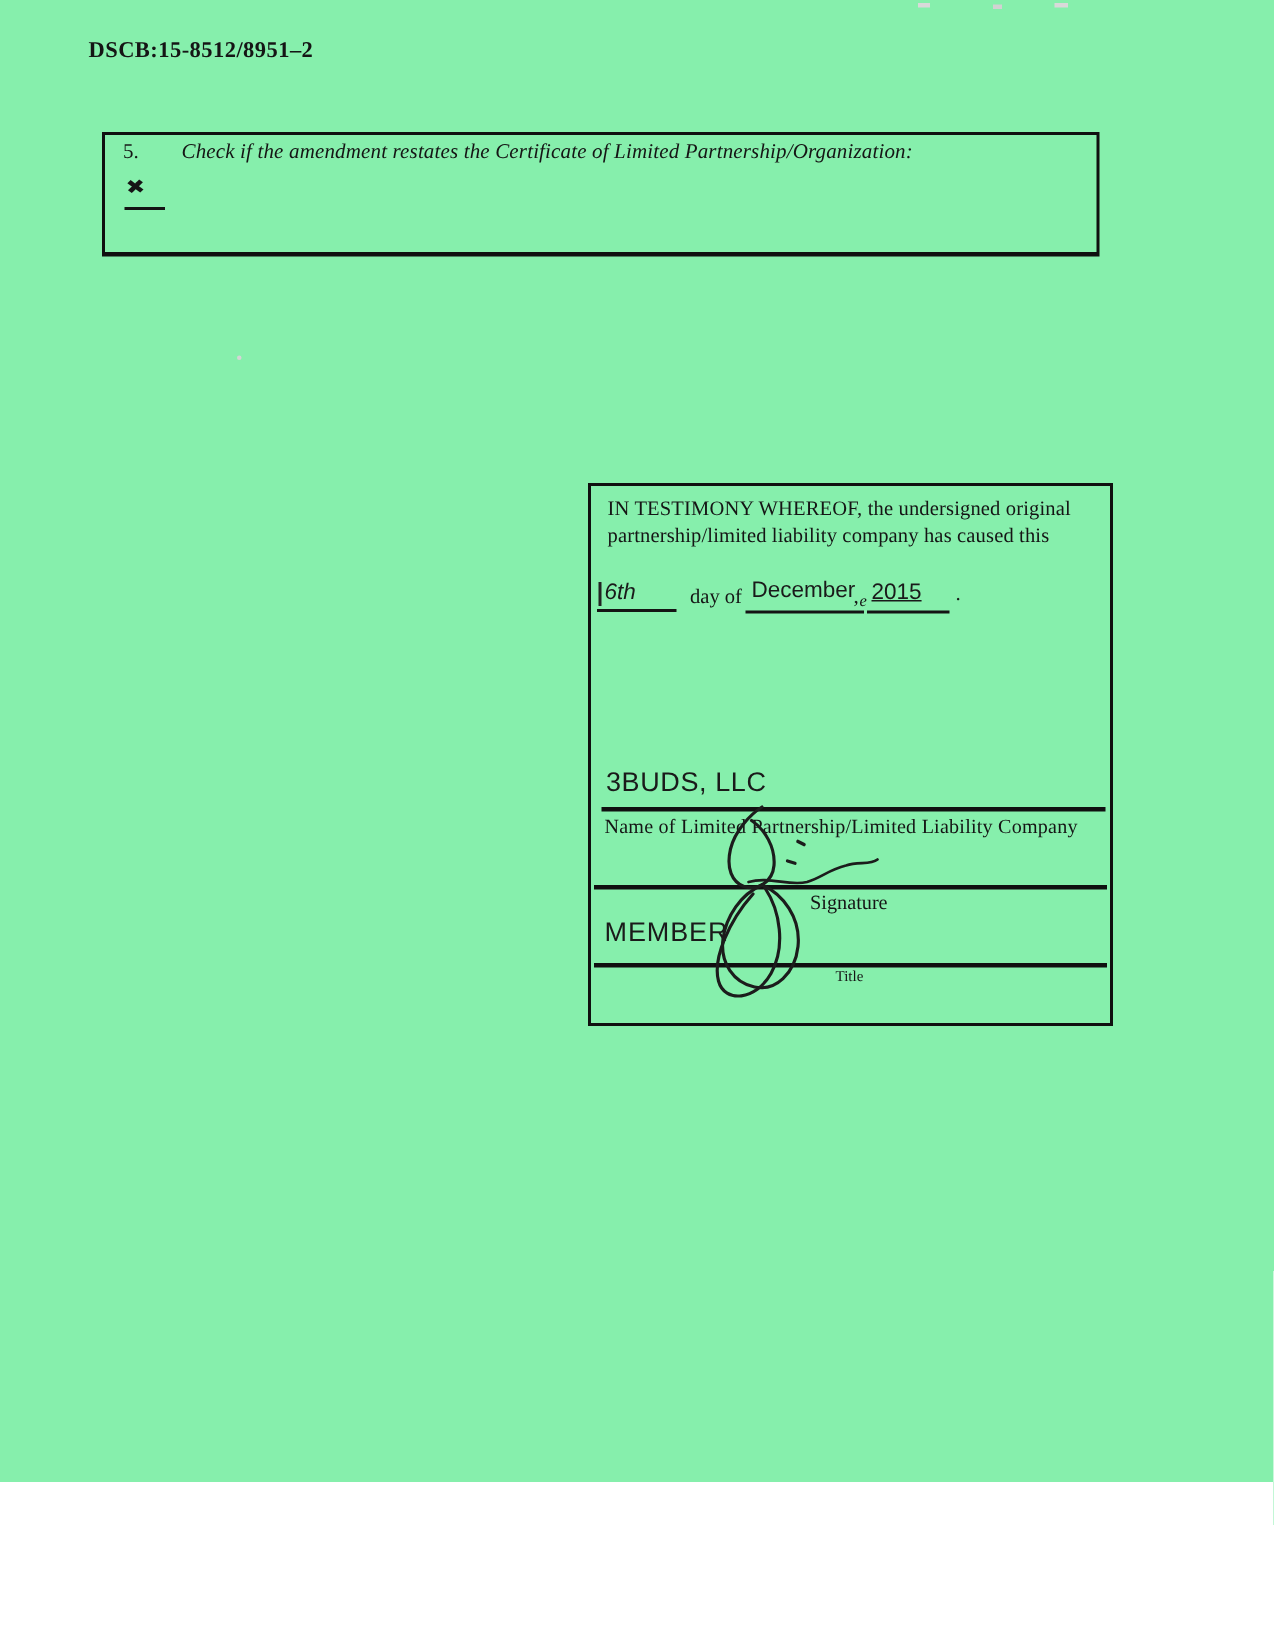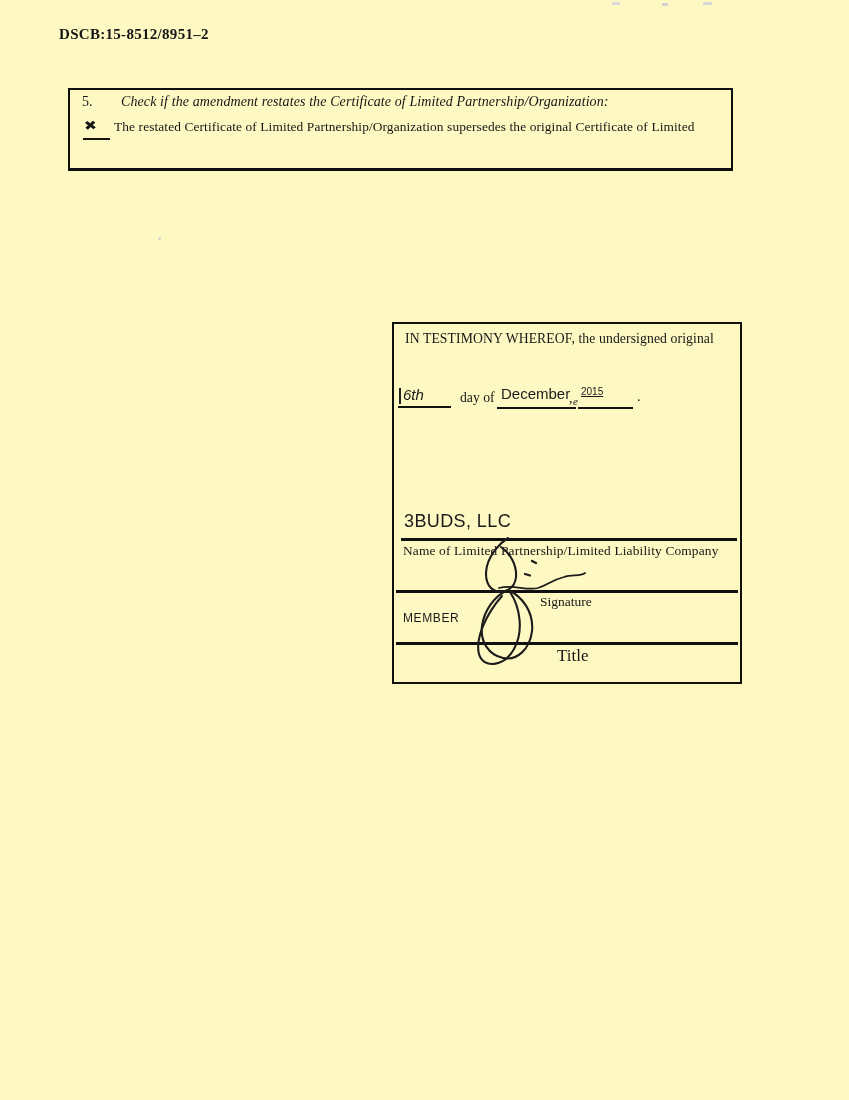--- a/index.html
+++ b/index.html
@@ -1,21 +1,21 @@
 <!DOCTYPE html>
 <html><head>
 <meta charset="utf-8">
 <style>
   * { margin: 0; padding: 0; box-sizing: border-box; }
   html, body { background: #ffffff; }
   .page {
     position: relative;
     width: 849px;
-    height: 1100px;
-    background: #fef9c3;
+    height: 988px;
+    background: #86efac;
     color: #151515;
     font-family: "Liberation Serif", serif;
     overflow: hidden;
   }
 
   
   .doc-header {
     position: absolute;
     left: 59px; top: 26px;
     font-size: 15px;
@@ -76,40 +76,40 @@
 
   .day-tick   { position: absolute; left: 5px;  top: 64px; width: 1.5px; height: 16px; background: #222; }
   .day-value  { position: absolute; left: 9px;  top: 62px; font-size: 15px; font-style: italic; }
   .u-line     { position: absolute; height: 2px; background: #141414; }
   .u-day      { left: 4px;   top: 82px; width: 53px; }
   .day-of     { position: absolute; left: 66px;  top: 66px; font-size: 13.7px; }
   .month-value{ position: absolute; left: 107px; top: 61px; font-size: 15px; }
   .u-month    { left: 103px; top: 83px; width: 79px; }
   .comma      { position: absolute; left: 175px; top: 67px; font-size: 14px; }
   .stray-e    { position: absolute; left: 179px; top: 71px; font-size: 11px; font-style: italic; }
-  .year-value { position: absolute; left: 187px; top: 62px; font-size: 10px; text-decoration: underline; }
+  .year-value { position: absolute; left: 187px; top: 62px; font-size: 15px; text-decoration: underline; }
   .u-year     { left: 184px; top: 83px; width: 55px; }
   .period     { position: absolute; left: 243px; top: 65px; font-size: 14px; }
 
   .entity-name {
     position: absolute; left: 10px; top: 187px;
     font-size: 18px; letter-spacing: 0.4px; text-align: right;
   }
   .form-line { position: absolute; height: 3px; background: #101010; }
   .name-line { left: 7px;  top: 214px; width: 336px; }
   .sig-line  { left: 2px;  top: 266px; width: 342px; }
   .title-line{ left: 2px;  top: 318px; width: 342px; }
 
   .name-label {
     position: absolute; left: 9px; top: 219px;
     font-size: 13.4px; letter-spacing: 0.15px;
   }
   .sig-label   { position: absolute; left: 146px; top: 270px; font-size: 13.5px; }
-  .title-value { position: absolute; left: 9px;   top: 287px; font-size: 12px; letter-spacing: 0.6px; }
-  .title-label { position: absolute; left: 163px; top: 322px; font-size: 17px; }
+  .title-value { position: absolute; left: 9px;   top: 287px; font-size: 18px; letter-spacing: 0.6px; }
+  .title-label { position: absolute; left: 163px; top: 322px; font-size: 10px; }
 
   
   .signature-svg {
     position: absolute;
     left: 440px; top: 530px;
     width: 180px; height: 145px;
     pointer-events: none;
   }
 
   
@@ -130,27 +130,27 @@
   <div class="speck speck-b"></div>
   <div class="speck speck-c"></div>
   <div class="speck speck-d"></div>
 
   <div class="box5">
     <span class="item-number">5.</span>
     <span class="prompt">Check if the amendment restates the Certificate of Limited Partnership/Organization:</span>
     <span class="check-mark">✖</span>
     <div class="check-underline"></div>
     <div class="statement">
-      <div>The restated Certificate of Limited Partnership/Organization supersedes the original Certificate of Limited</div>
     </div>
   </div>
 
   <div class="tbox">
     <div class="opening">
       <div>IN TESTIMONY WHEREOF, the undersigned original</div>
+      <div>partnership/limited liability company has caused this</div>
     </div>
 
     <div class="day-tick"></div>
     <span class="day-value filled">6th</span>
     <div class="u-line u-day"></div>
     <span class="day-of">day of</span>
     <span class="month-value filled">December</span>
     <div class="u-line u-month"></div>
     <span class="comma">,</span>
     <span class="stray-e">e</span>

